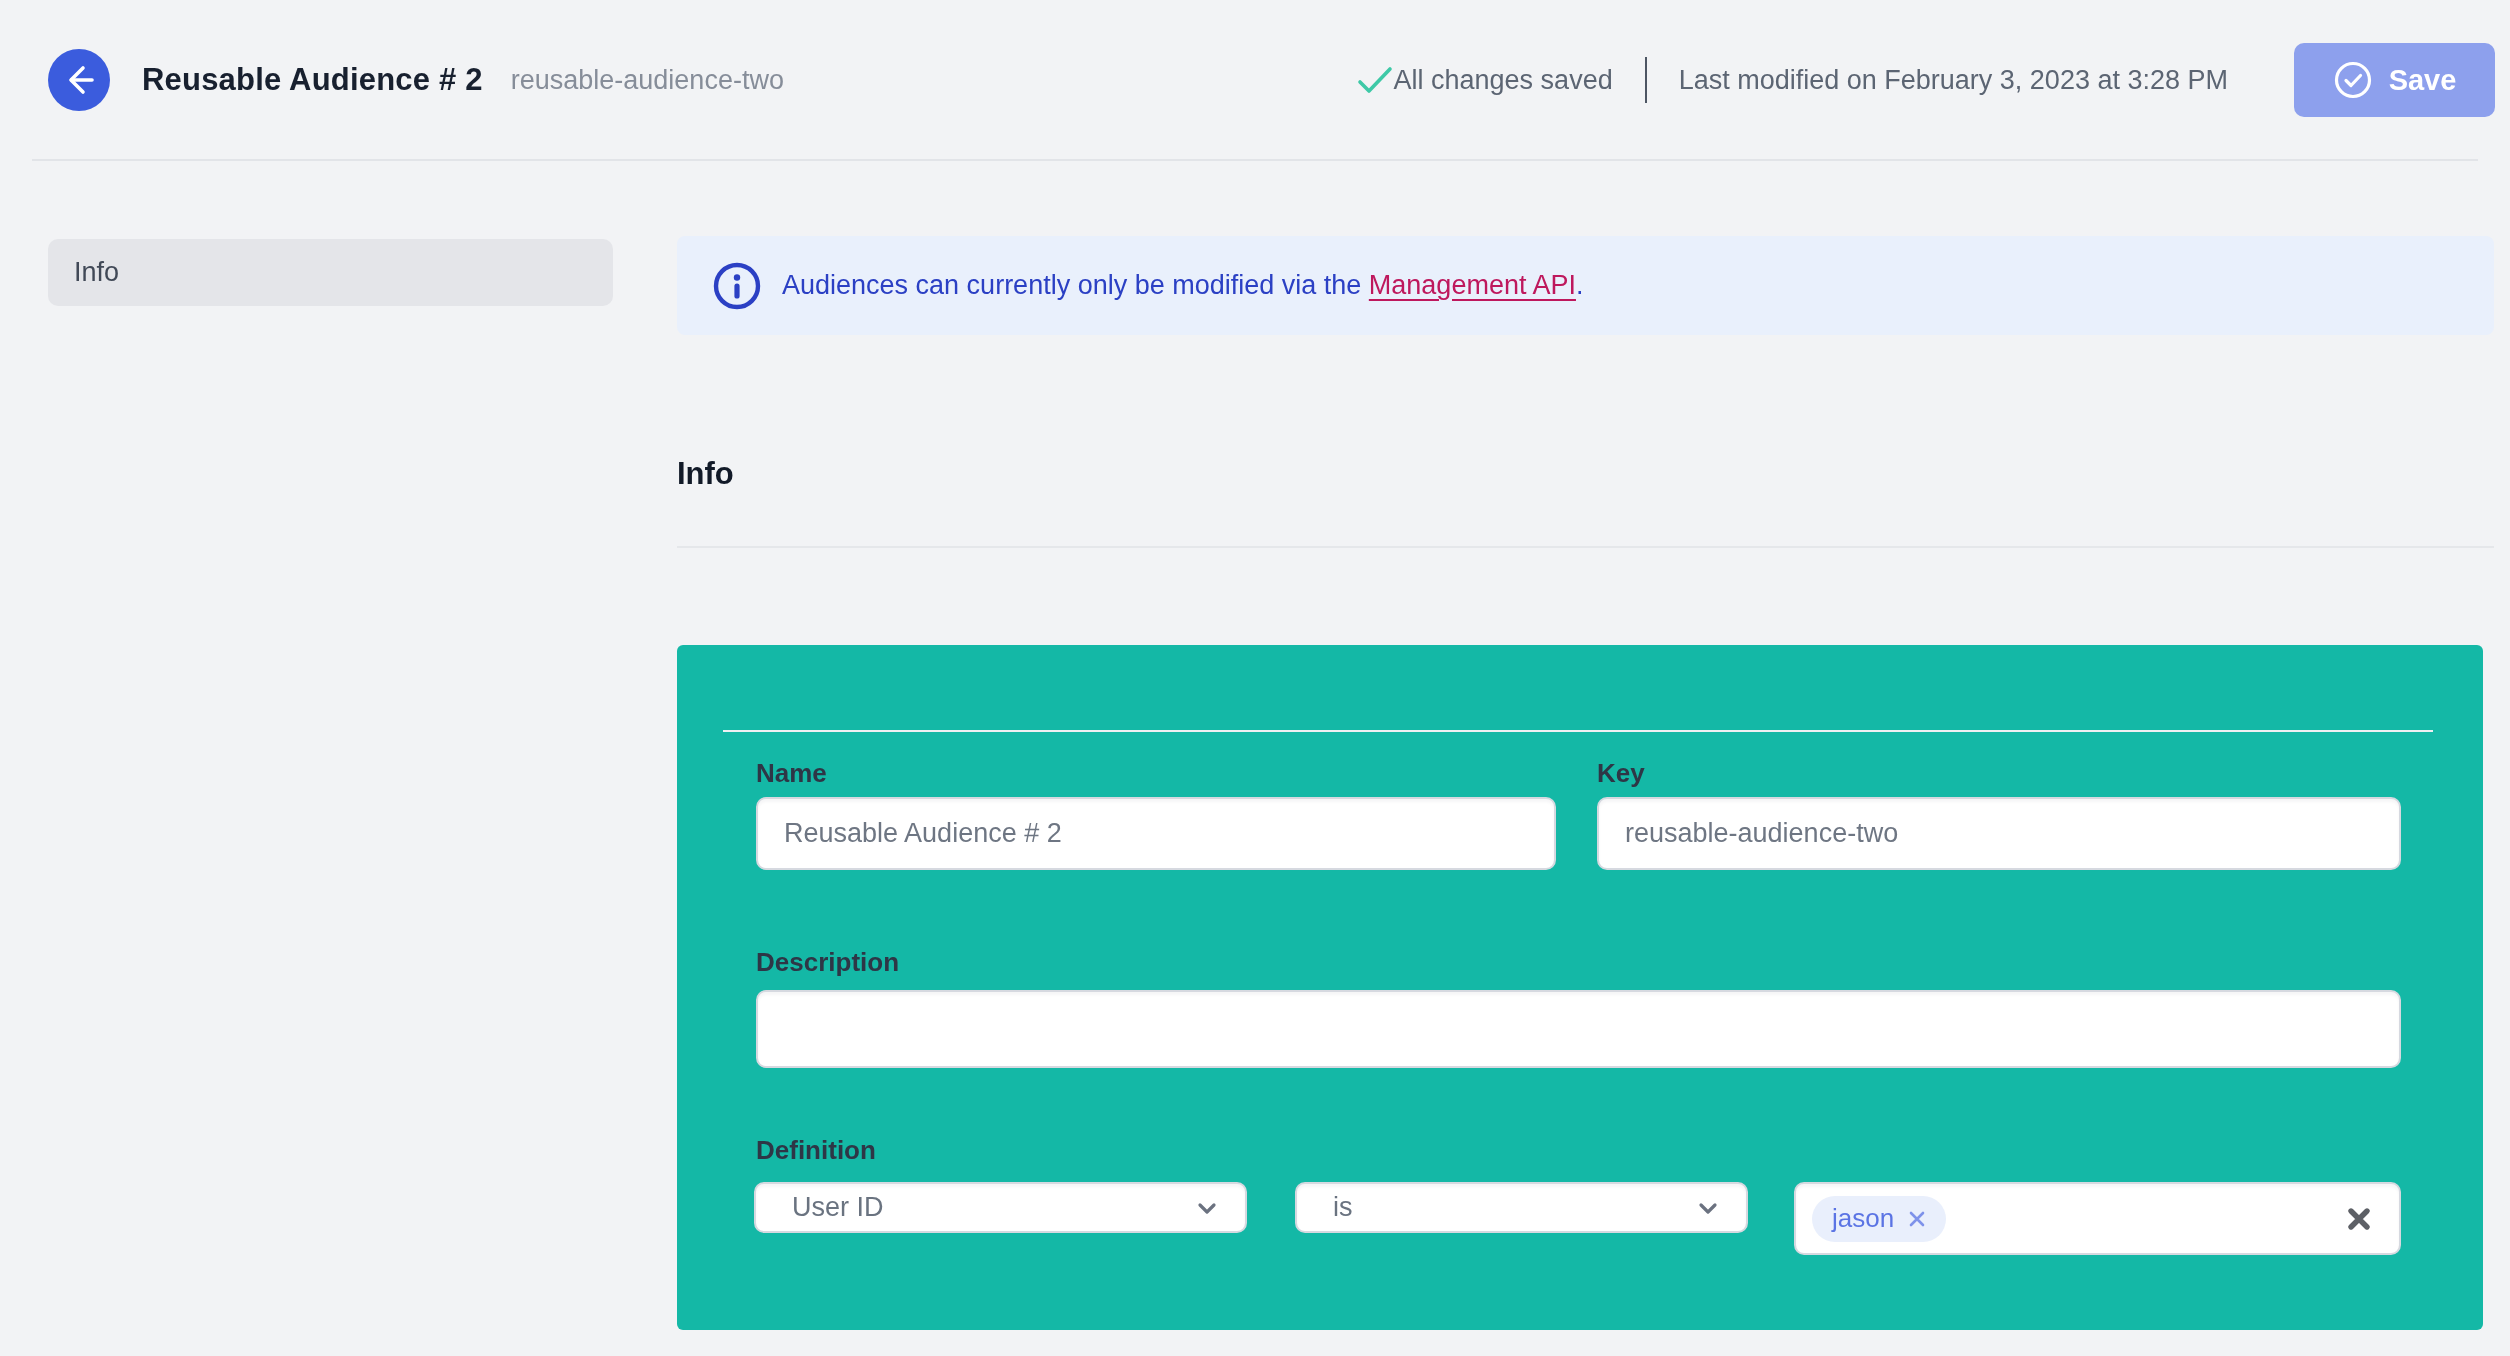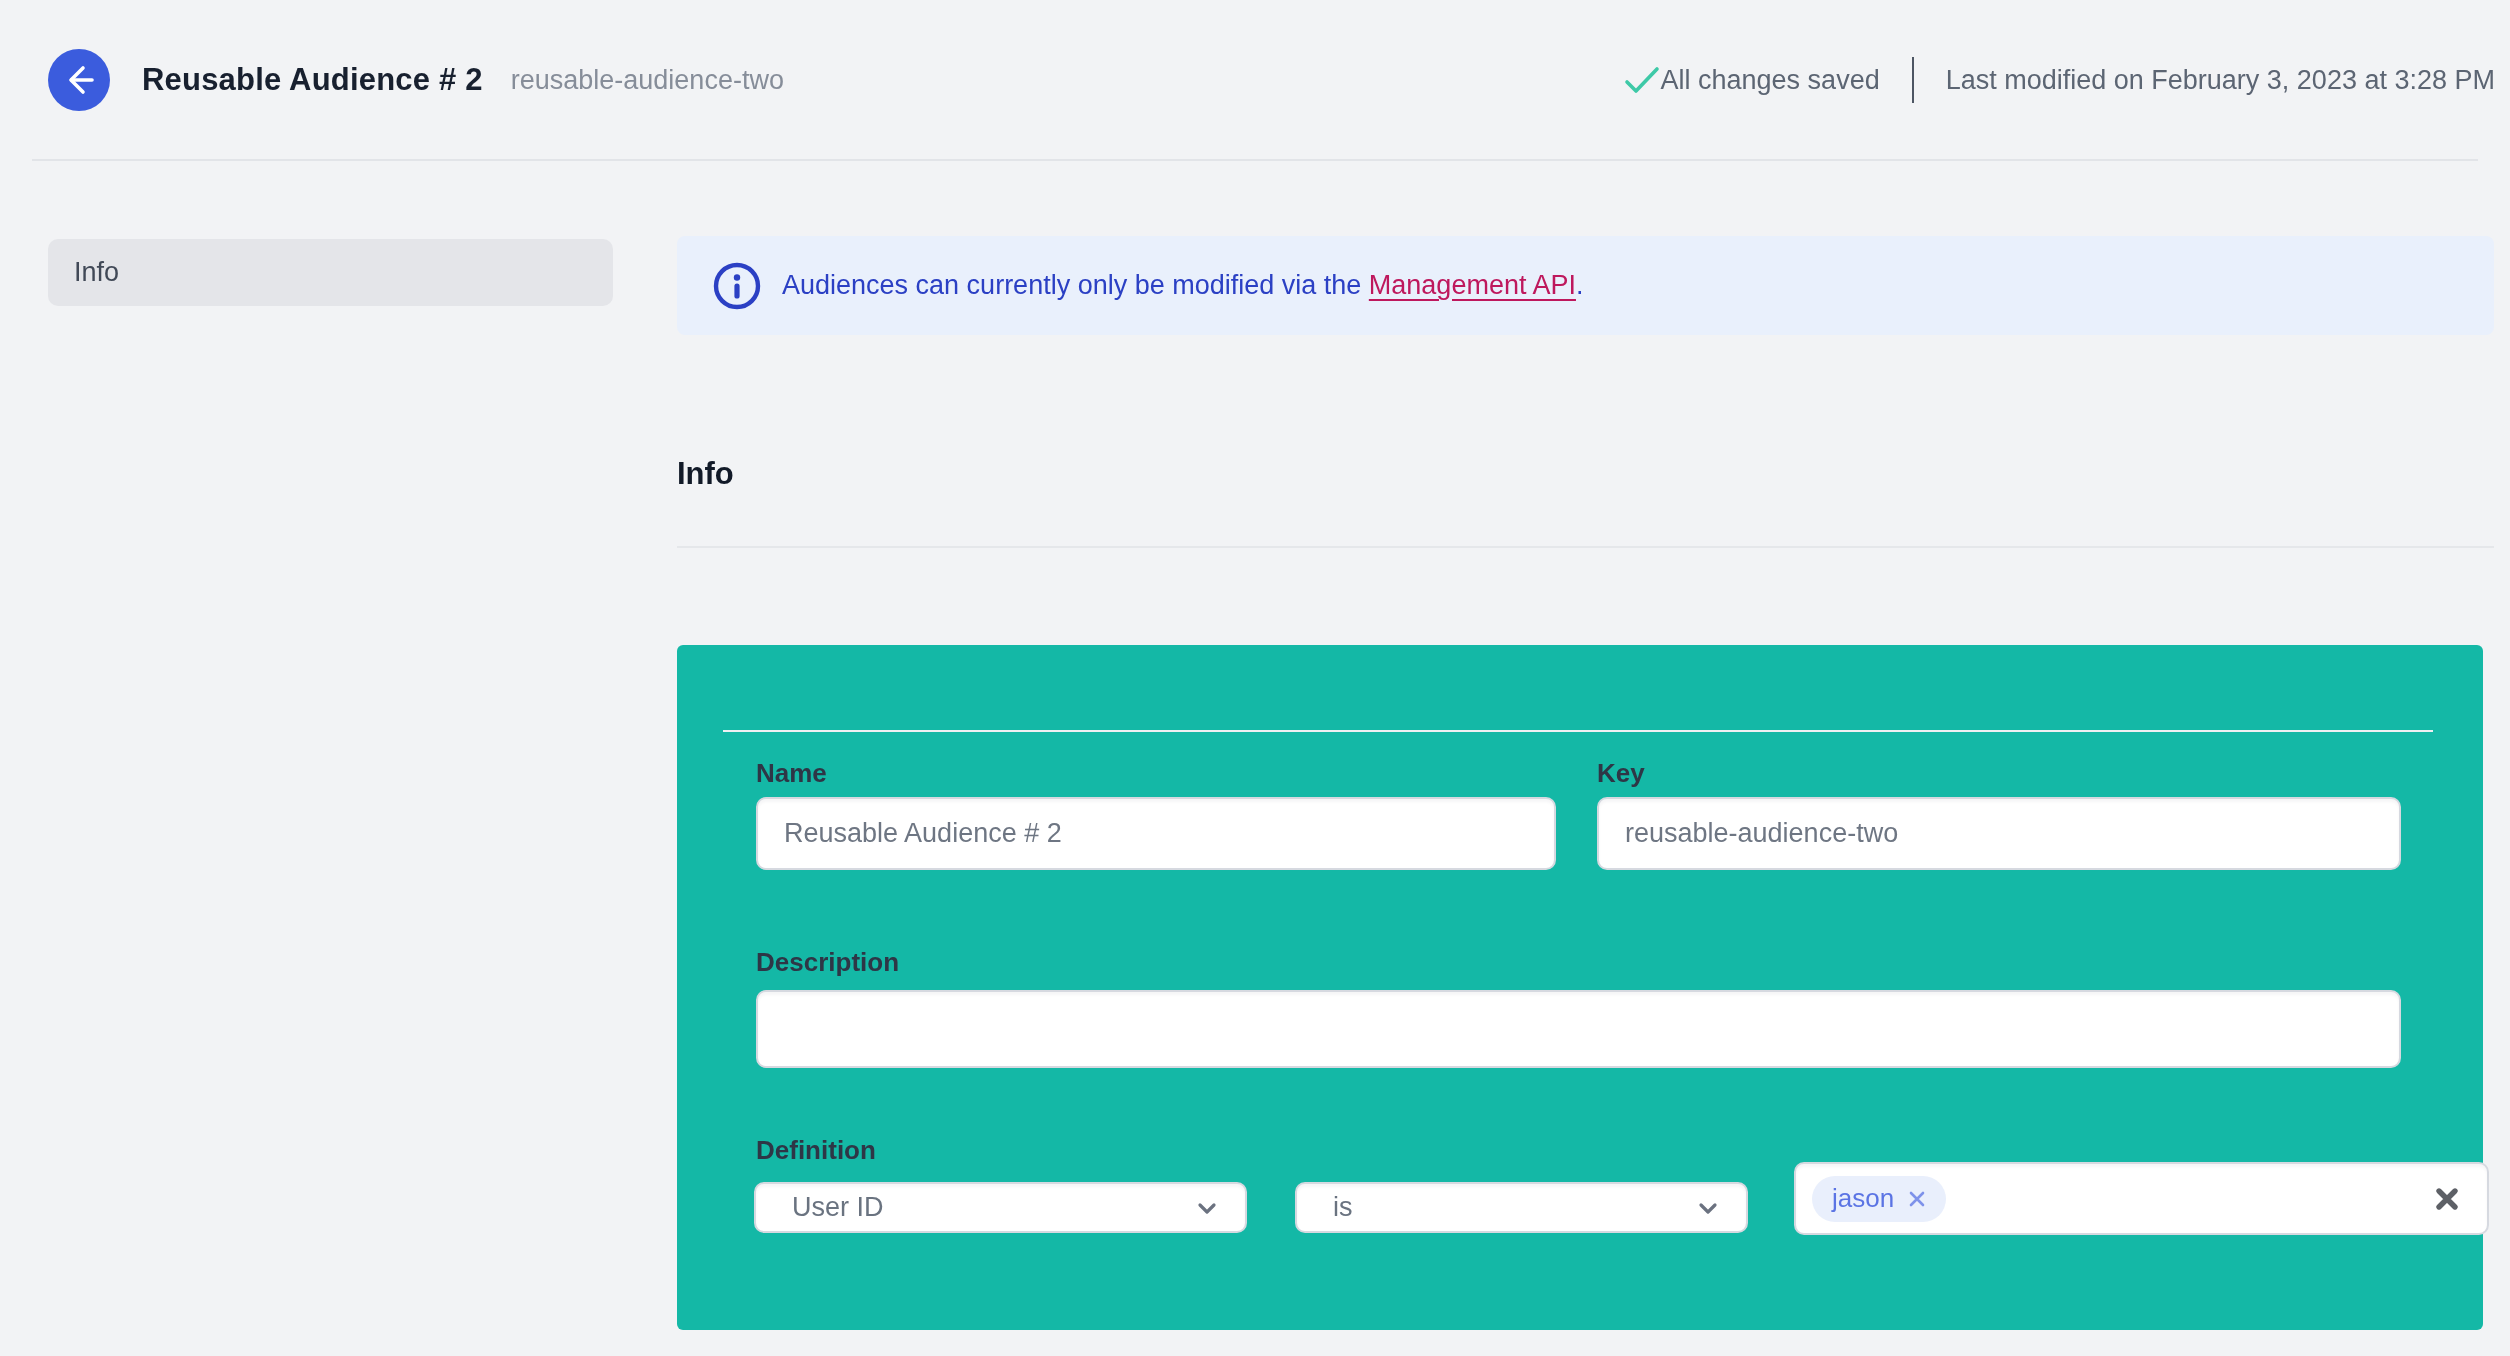--- a/index.html
+++ b/index.html
@@ -153,20 +153,29 @@
 
   <div class="header-right">
     <span class="saved-check">
       <svg width="38" height="34" viewBox="0 0 38 34" fill="none">
         <path d="M4 19 L13 28 L34 6" stroke="#3ec9a7" stroke-width="3.6" stroke-linecap="round" stroke-linejoin="round"></path>
       </svg>
     </span>
     <span class="save-status">All changes saved</span>
     <span class="vbar"></span>
     <span class="last-modified">Last modified on February 3, 2023 at 3:28 PM</span>
+    <button class="save-btn">
+      <span style="display:flex">
+        <svg width="40" height="40" viewBox="0 0 40 40" fill="none">
+          <circle cx="20" cy="20" r="16.5" stroke="#ffffff" stroke-width="3.2"></circle>
+          <path d="M13 20.5 L18 25.5 L27.5 15.5" stroke="#ffffff" stroke-width="3.2" stroke-linecap="round" stroke-linejoin="round"></path>
+        </svg>
+      </span>
+      <span>Save</span>
+    </button>
   </div>
 </div>
 <div class="header-divider"></div>
 
 <div class="sidebar-item">
   <span>Info</span>
 </div>
 
 <div class="banner">
   <span style="display:flex">
@@ -209,21 +218,21 @@
 
   <div class="select-box" style="top:537px; left:618px; width:453px;gap:20px;">
     <span>is</span>
     <span style="display:flex">
       <svg width="28" height="28" viewBox="0 0 28 28" fill="none">
         <path d="M7 11 L14 18 L21 11" stroke="#6b7280" stroke-width="3.2" stroke-linecap="round" stroke-linejoin="round"></path>
       </svg>
     </span>
   </div>
 
-  <div class="tag-field" style="top:517px; left:1117px; width:695px;gap:40px;">
+  <div class="tag-field" style="top:537px; left:1117px; width:607px;gap:40px;">
     <span class="chip">
       <span>jason</span>
       <span class="chip-x">
         <svg width="22" height="22" viewBox="0 0 22 22" fill="none">
           <path d="M5 5 L17 17 M17 5 L5 17" stroke="#7e92ea" stroke-width="2.6" stroke-linecap="round"></path>
         </svg>
       </span>
     </span>
     <span class="clear-x">
       <svg width="32" height="32" viewBox="0 0 32 32" fill="none">

